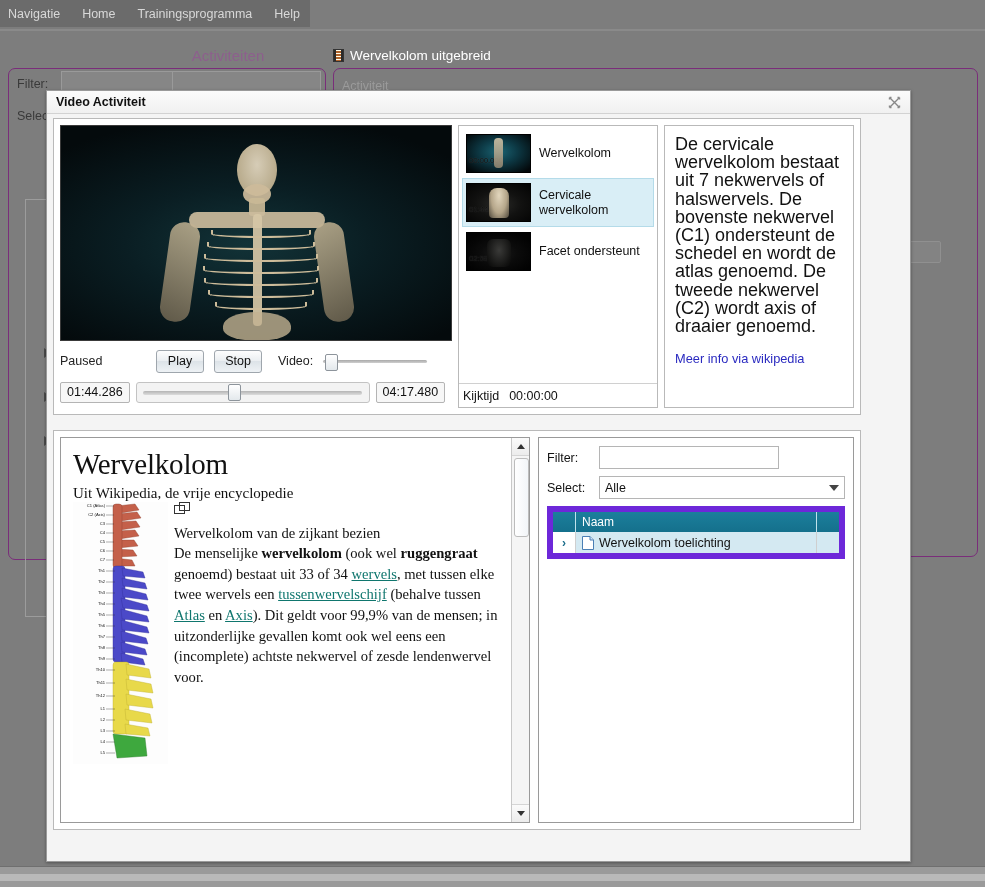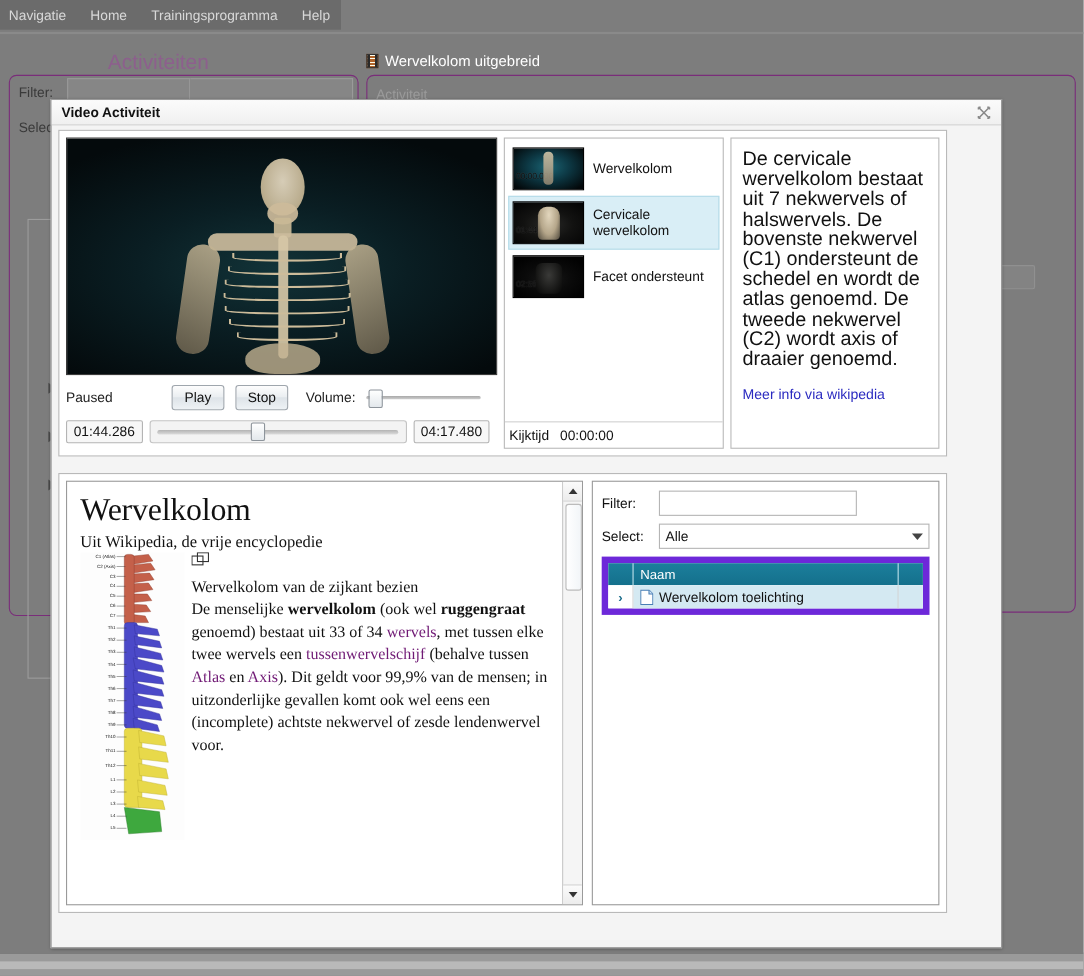--- a/index.html
+++ b/index.html
@@ -13,22 +13,22 @@
 
   
   #bg-app{position:absolute;left:0;top:0;width:985px;height:887px;background:#7d7d7d;}
 
   .menubar{position:absolute;left:0;top:0;width:310px;height:27px;background:#6b6b6b;}
   .menubar-inner{display:flex;align-items:center;height:27px;padding-left:8px;gap:22px;}
   .menu-item{color:#d8d8d8;font-size:12.5px;white-space:nowrap;}
 
   .bg-topline{position:absolute;left:0;top:29px;width:985px;height:2px;background:#8a8a8a;}
 
-  .bg-left-title{position:absolute;left:98px;top:47px;width:220px;
-      color:#8d5f8d;font-size:19px;}
+  .bg-left-title{position:absolute;left:118px;top:47px;width:220px;text-align:center;
+      color:#8d5f8d;font-size:15px;}
   .bg-right-title{position:absolute;left:333px;top:48px;display:flex;align-items:center;gap:6px;}
   .bg-right-title .lbl{color:#ffffff;font-size:13.5px;}
 
   .filmstrip{width:11px;height:13px;background:#b0632a;
     background-image:
       linear-gradient(to right, #2a2a2a 0 2px, transparent 2px calc(100% - 2px), #2a2a2a calc(100% - 2px) 100%),
       repeating-linear-gradient(to bottom,#ffe 0 1px, transparent 1px 3px);
     border:1px solid #333;box-sizing:border-box;display:inline-block;}
 
   .bg-panel{position:absolute;border:1px solid #7a2d7a;border-radius:7px;}
@@ -140,21 +140,21 @@
       position:relative;overflow:hidden;}
   #article{position:absolute;left:0;top:0;right:18px;bottom:0;overflow:hidden;padding:10px 12px 0 12px;
       font-family:"Liberation Serif","DejaVu Serif",serif;color:#111;}
   #article h1{font-size:29px;font-weight:normal;margin:0 0 4px 0;font-family:"Liberation Serif",serif;letter-spacing:-.2px;}
   #article .sub{font-size:15px;margin:0 0 0 0;}
   #article .flow{display:flex;gap:6px;}
   #spine-fig{width:95px;flex:none;}
   #spine-svg{display:block;}
   #article .body{font-size:14.6px;line-height:20.6px;}
   #article .body b{font-weight:bold;}
-  #article .body a{color:#701a75;cursor:pointer;}
+  #article .body a{color:#0f766e;text-decoration:underline;cursor:pointer;}
   #thumb-icon{width:17px;height:13px;margin-bottom:2px;}
 
   
   #vscroll{position:absolute;right:0;top:0;width:17px;bottom:0;background:#f5f5f5;border-left:1px solid #c8c8c8;}
   .sb-btn{width:17px;height:17px;background:linear-gradient(to bottom,#fbfbfb,#ececec);
       border-bottom:1px solid #d5d5d5;display:flex;align-items:center;justify-content:center;cursor:pointer;}
   .sb-btn.down{position:absolute;bottom:0;border-bottom:none;border-top:1px solid #d5d5d5;}
   .sb-tri{width:0;height:0;}
   .sb-tri.up{border-left:4px solid transparent;border-right:4px solid transparent;border-bottom:5px solid #333;}
   .sb-tri.dn{border-left:4px solid transparent;border-right:4px solid transparent;border-top:5px solid #333;}
@@ -294,21 +294,21 @@
       <div class="rib" style="left:143px;top:152px;width:110px;"></div>
       <div class="rib" style="left:147px;top:164px;width:102px;"></div>
       <div class="rib" style="left:154px;top:176px;width:88px;"></div>
       <div class="sk" id="sk-pelvis"></div>
     </div>
 
     <div id="controls-row">
       <div id="status-text">Paused</div>
       <button class="btn" id="play-btn">Play</button>
       <button class="btn" id="stop-btn">Stop</button>
-      <div id="volume-label">Volume:</div>
+      <div id="volume-label">Video:</div>
       <div id="volume-slider">
         <div id="volume-track"></div>
         <div id="volume-thumb" style="left: 1.86px;"></div>
       </div>
     </div>
 
     <div id="seek-row">
       <div class="time-box">01:44.286</div>
       <div id="seek-slider">
         <div id="seek-track"></div>

